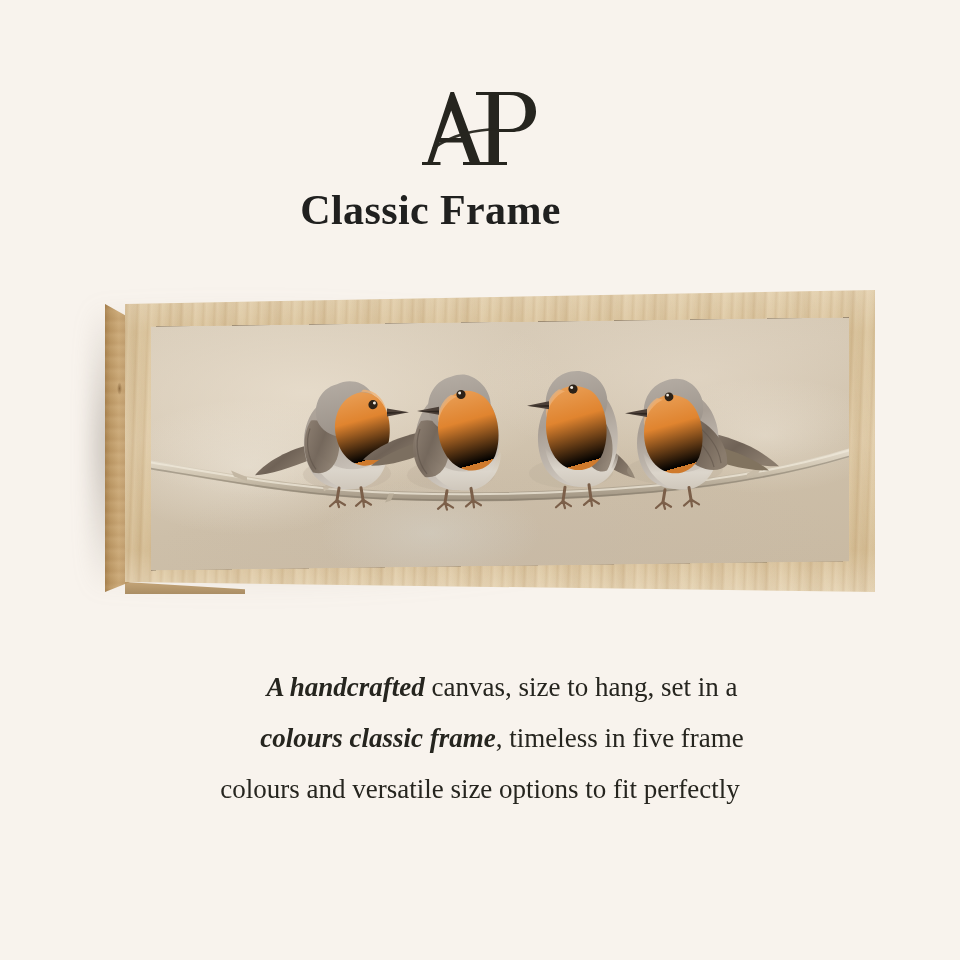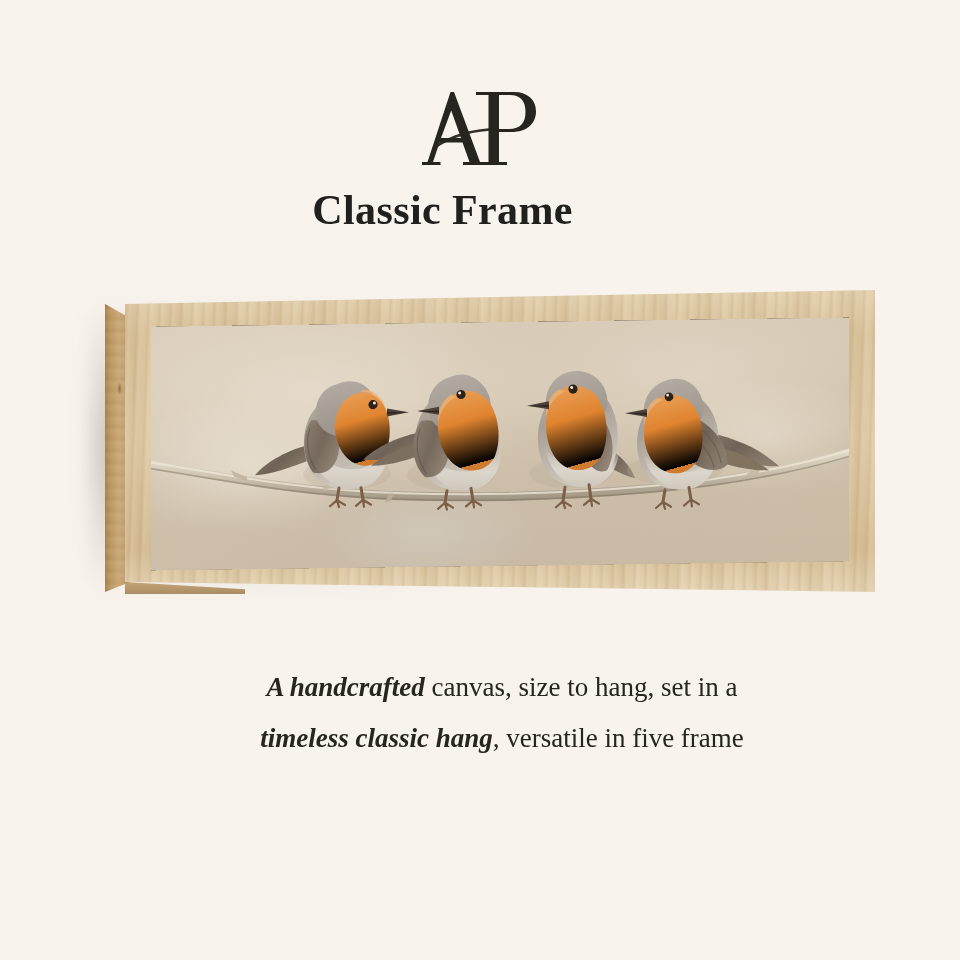--- a/index.html
+++ b/index.html
@@ -29,21 +29,21 @@
     width: 960px;
     text-align: center;
     height: 84px;
   }
   .brand-mark svg { display: inline-block; }
 
   
   .product-title {
     position: absolute;
     top: 186px;
-    left: 12px;
+    left: 0;
     width: 861px;
     text-align: center;
     font-family: "Liberation Serif", serif;
     font-size: 42px;
     font-weight: 700;
     letter-spacing: 0.4px;
     color: #20201f;
   }
 
   
@@ -440,17 +440,18 @@
         </div>
       </div>
     </div>
   </div>
 
   <div class="description">
     <div>
       <em>A handcrafted</em><span> canvas, size to hang, set in a</span>
     </div>
     <div>
-      <em>timeless classic hang</em><span>, versatile in five frame</span>
+      <em>colours classic frame</em><span>, timeless in five frame</span>
     </div>
+    <div>colours and versatile size options to fit perfectly</div>
   </div>
 
 </div>
 
 </body></html>

